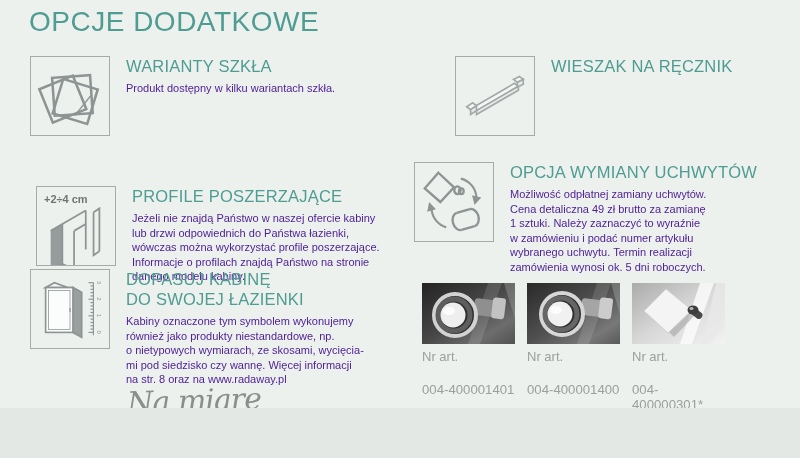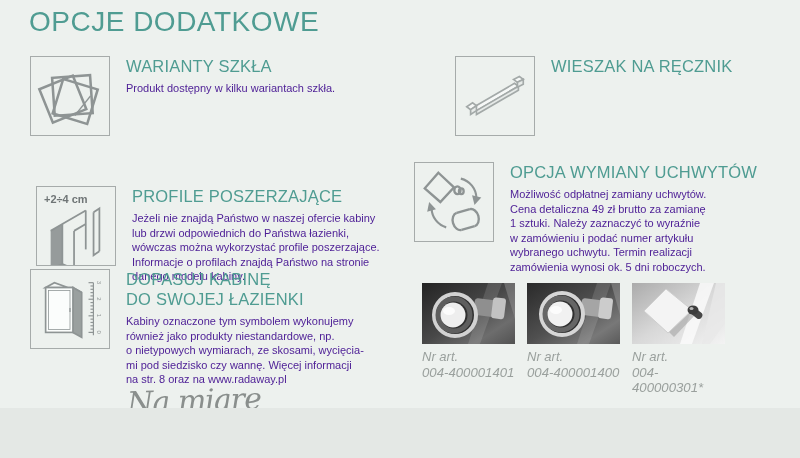--- a/index.html
+++ b/index.html
@@ -36,28 +36,28 @@
     color:#4f9c92; white-space:pre-line; letter-spacing:0.2px;
   }
   .txt p {
     margin-top:5px;
     font-size:11px; line-height:14.6px;
     color:#4c1d95; white-space:pre-line;
   }
   .txt-left { width:292px; }
   .txt-right { width:276px; }
   .product {
-    position:absolute; top:283px; width:93px;font-style:italic;
+    position:absolute; top:283px; width:93px;
   }
   .product svg { display:block; width:93px; height:61px; }
   .product .plabel {
     margin-top:5px; font-size:13px; color:#9aa09d; line-height:15px;
   }
   .product .pnumber {
-    margin-top:1px; font-size:13.2px; color:#9aa09d; line-height:15px;
+    margin-top:18px; font-size:13.2px; color:#9aa09d; line-height:15px;
   }
   .footnote {
     position:absolute; left:420px; top:381px; width:308px;
     text-align:right; font-size:11.5px; color:#8b918f;
   }
   .logo {
     position:absolute; left:118px; top:384px; width:152px;
     text-align:center; color:#8a8f8d;
   }
   .logo .script {

